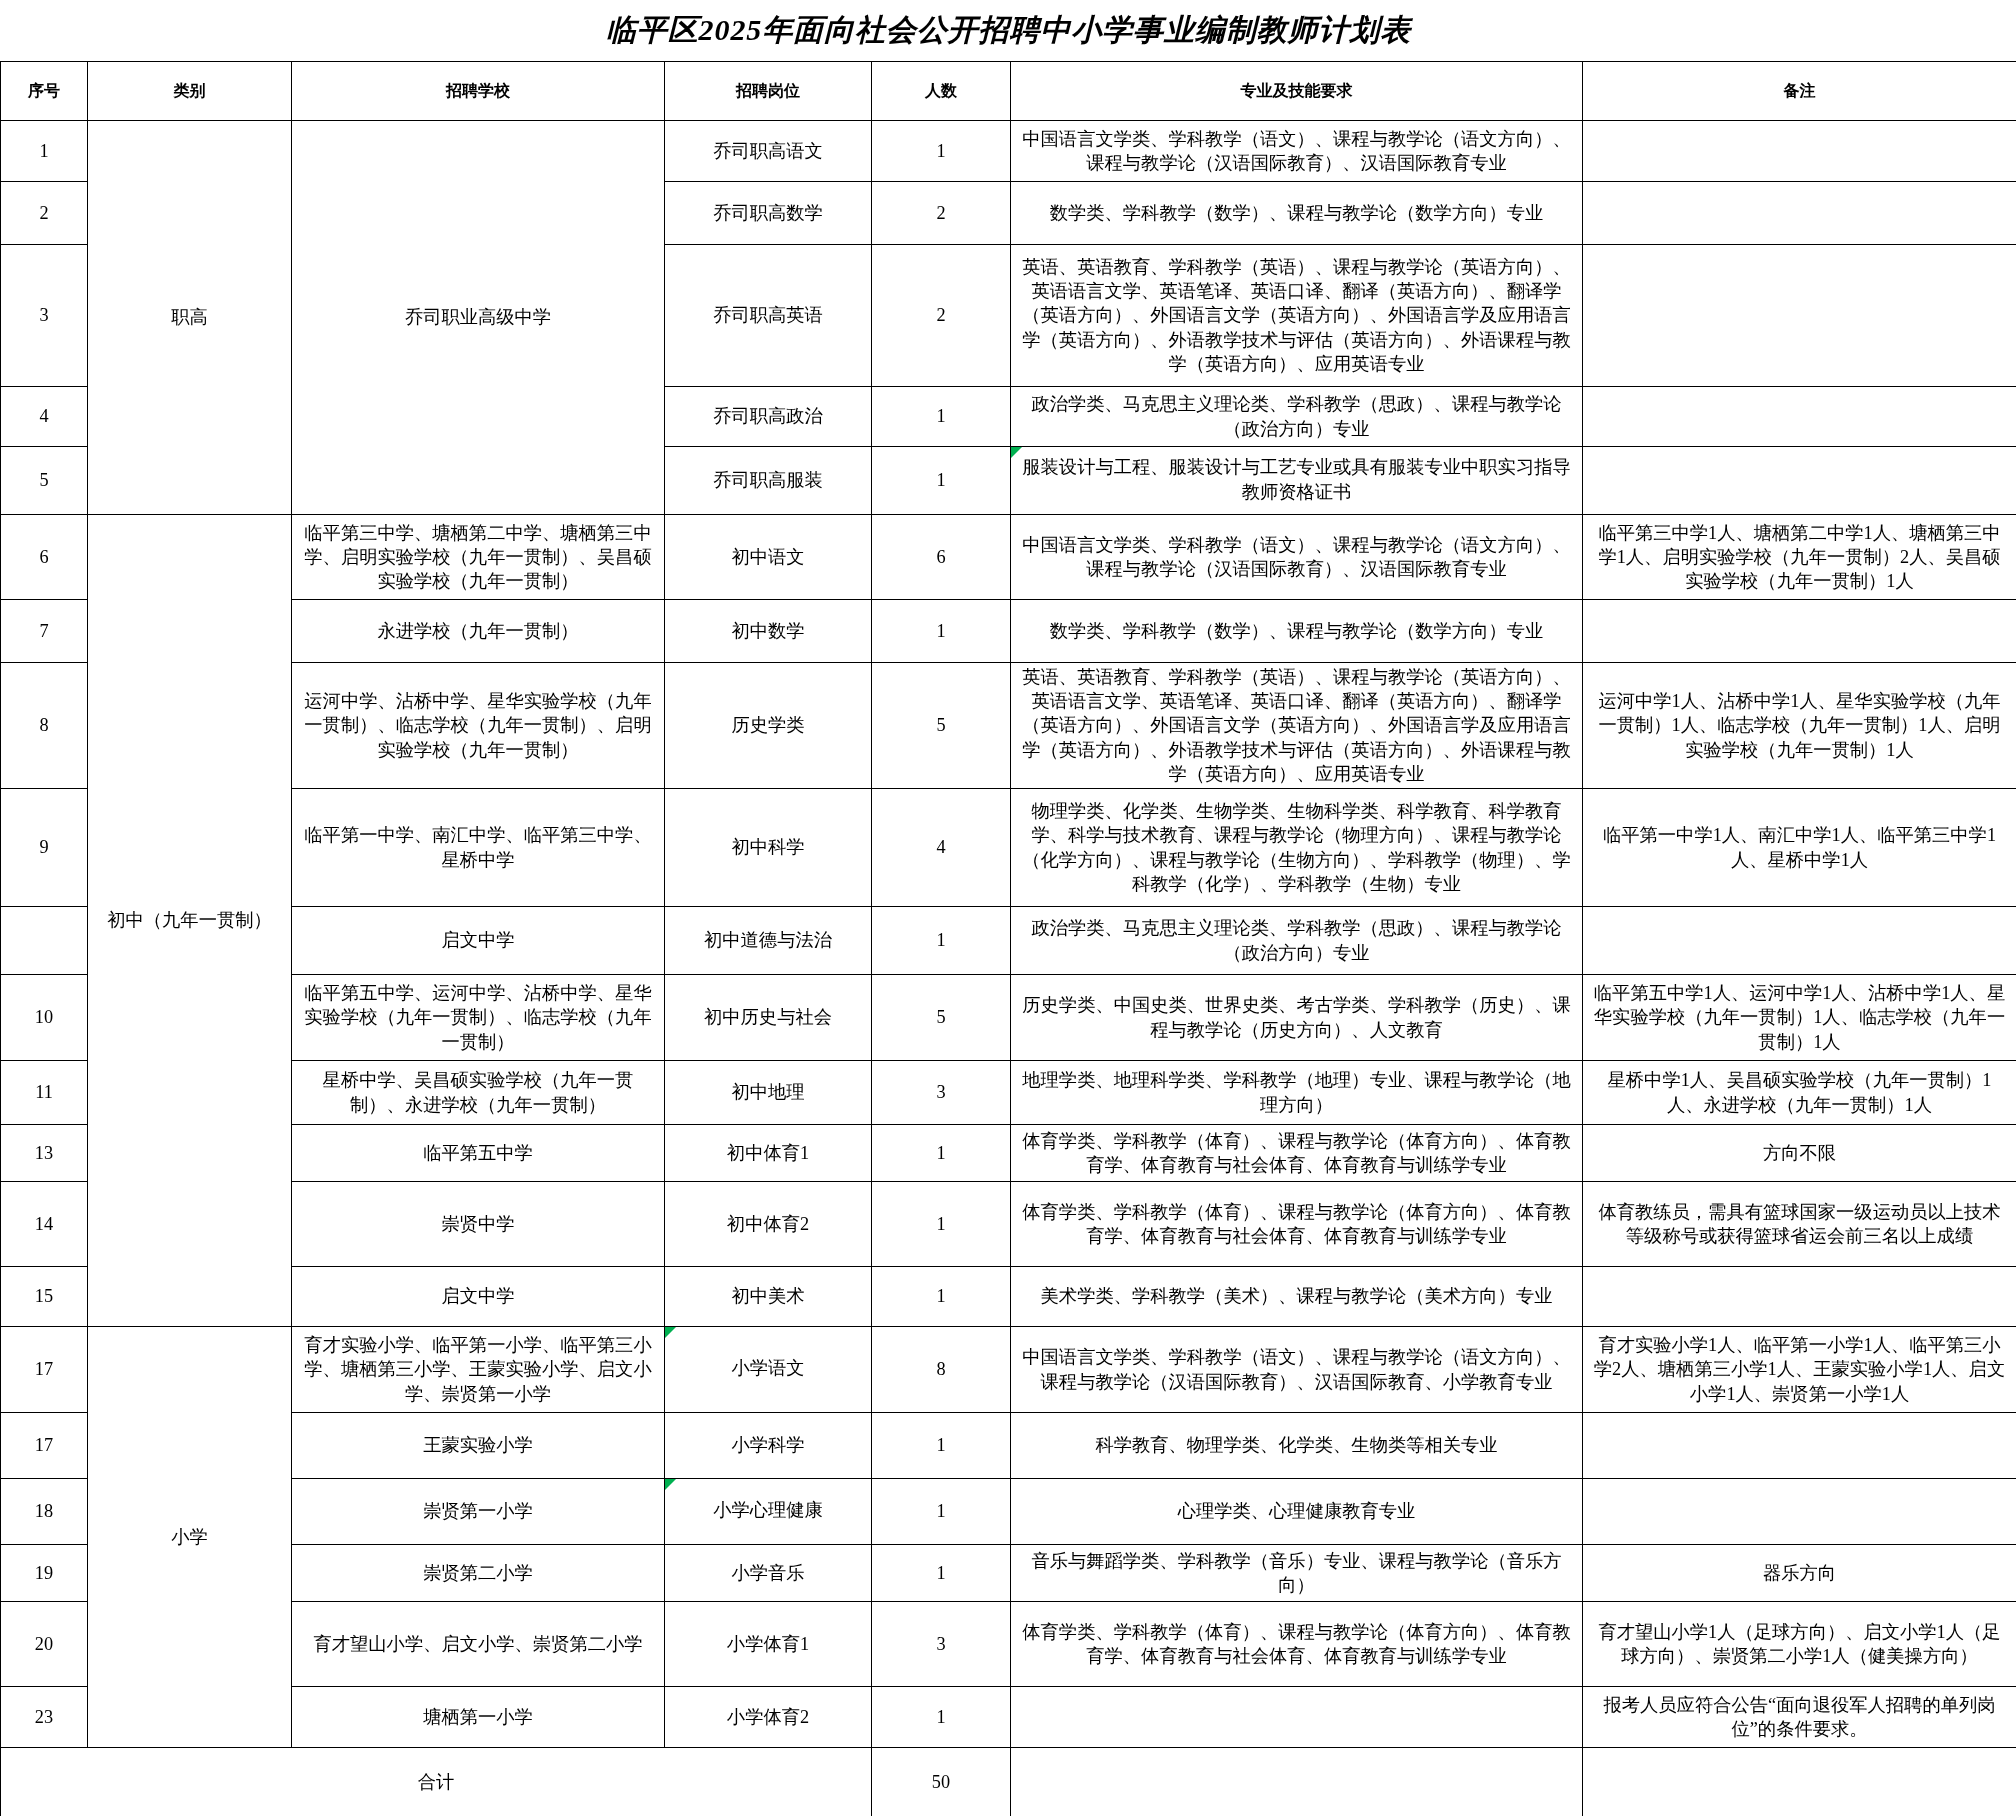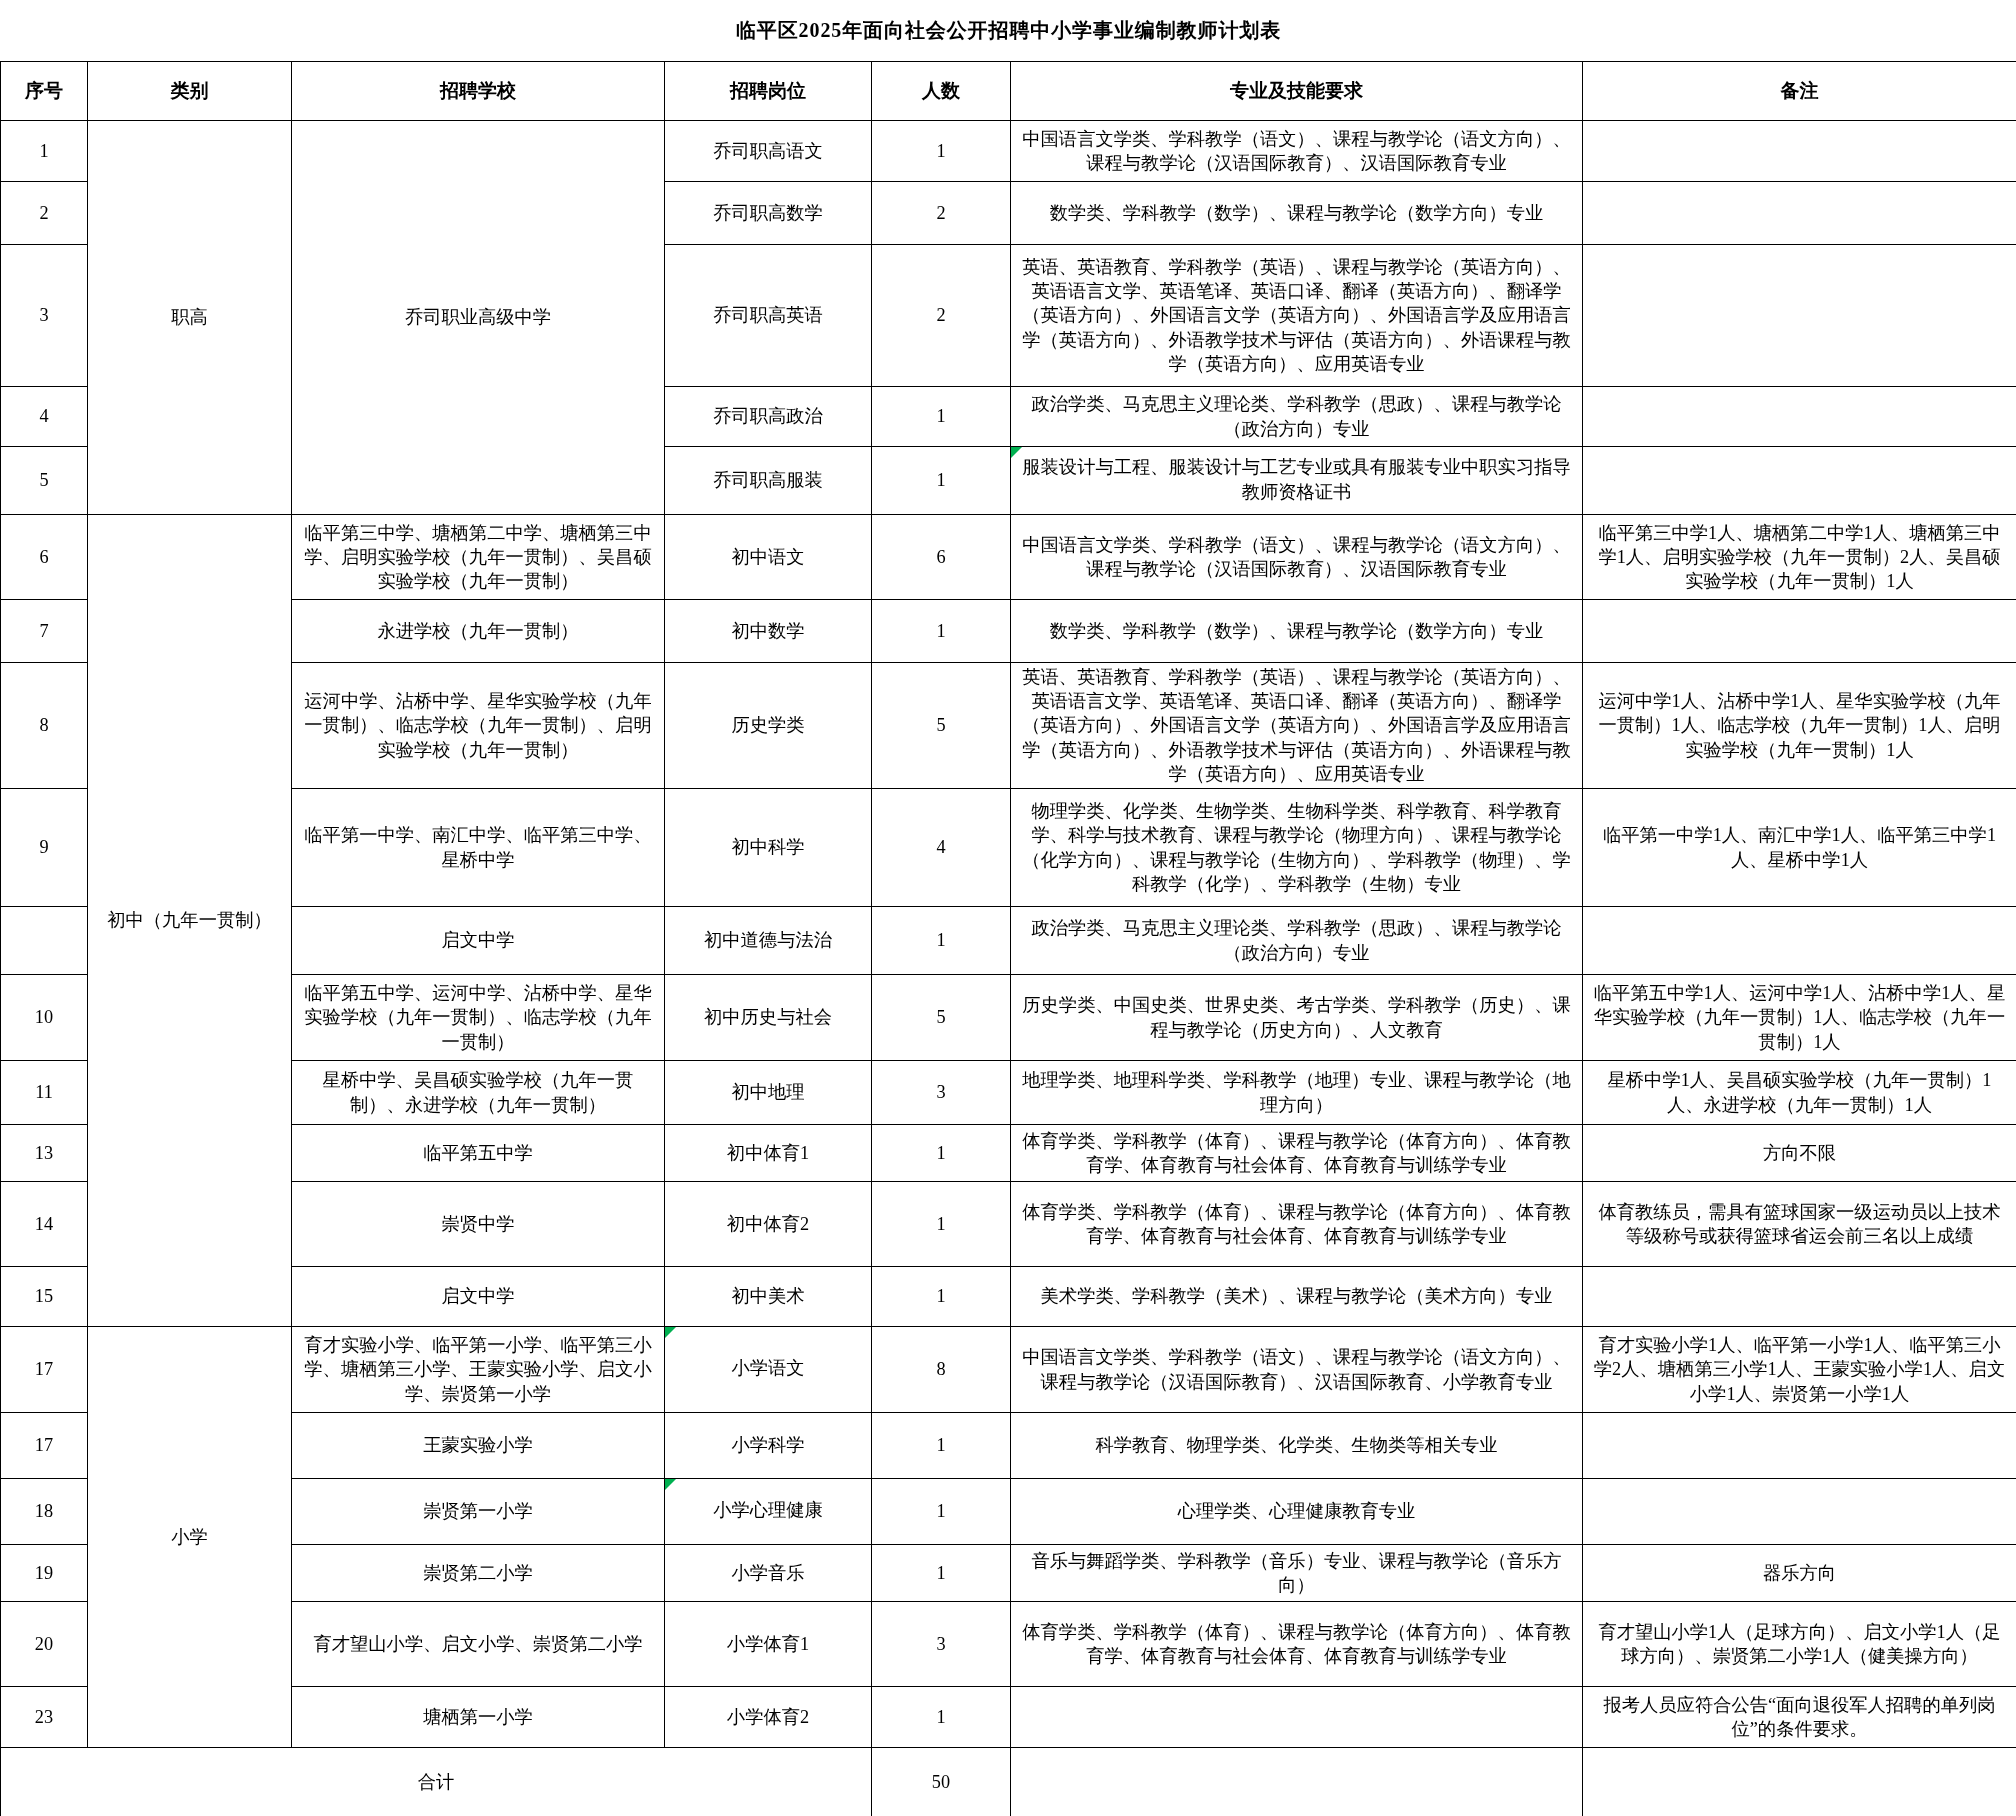--- a/index.html
+++ b/index.html
@@ -3,34 +3,34 @@
 <meta charset="utf-8">
 <style>
   html,body { margin:0; padding:0; background:#ffffff; }
   body {
     width:2017px; height:1817px;
     font-family:"Liberation Serif","DejaVu Serif",serif;
     color:#000;
   }
   .title {
     height:61px; display:flex; align-items:center; justify-content:center;
-    font-size:20px; font-weight:bold; letter-spacing:0.9px;
+    font-size:30px; font-weight:bold; letter-spacing:0.9px;font-style:italic;
   }
   table.plan {
     border-collapse:collapse; table-layout:fixed;
     width:2017px; box-sizing:border-box;
   }
   .plan th, .plan td {
     border:1.7px solid #000;
     text-align:center; vertical-align:middle;
     font-size:18.3px; line-height:1.32;
     padding:1.7px 8.7px; box-sizing:border-box;
     overflow:hidden; word-break:break-all;
   }
-  .plan th { font-size:19px; font-weight:bold; }
+  .plan th { font-size:16px; font-weight:bold; }
   .req, .rem { font-size:17.5px; }
   .pos-rel { position:relative;font-family:Liberation Mono, monospace; }
   .flag {
     position:absolute; top:0; left:0; width:0; height:0;
     border-top:11.4px solid #00B050; border-right:11.4px solid transparent;
   }
 </style>
 </head>
 <body>
 

